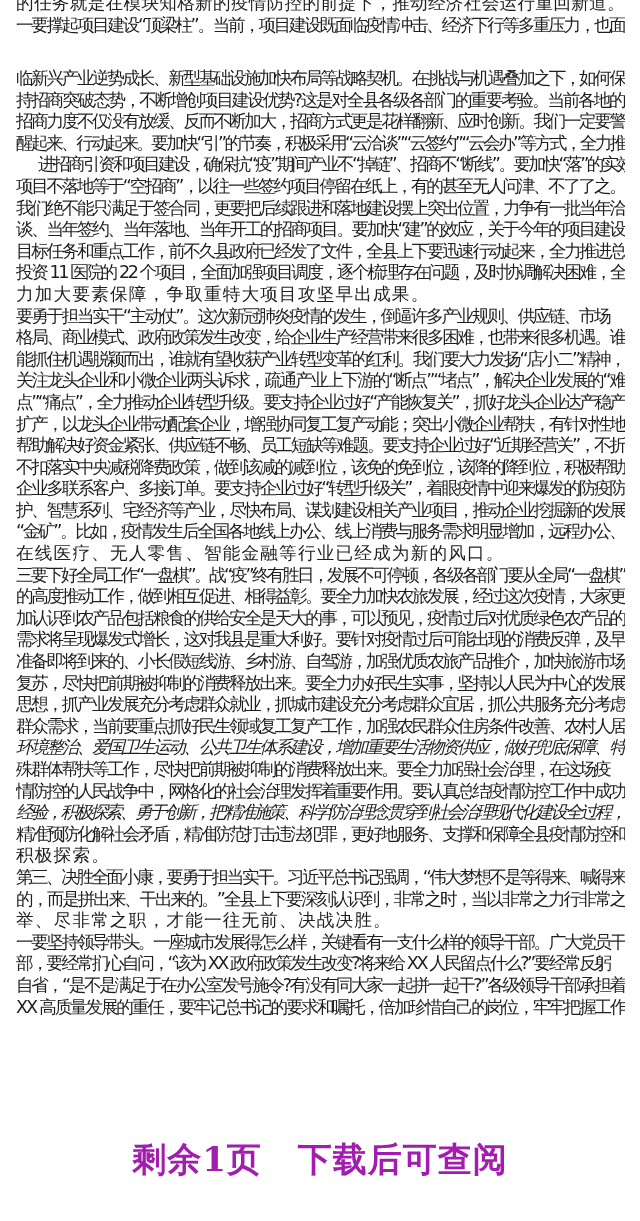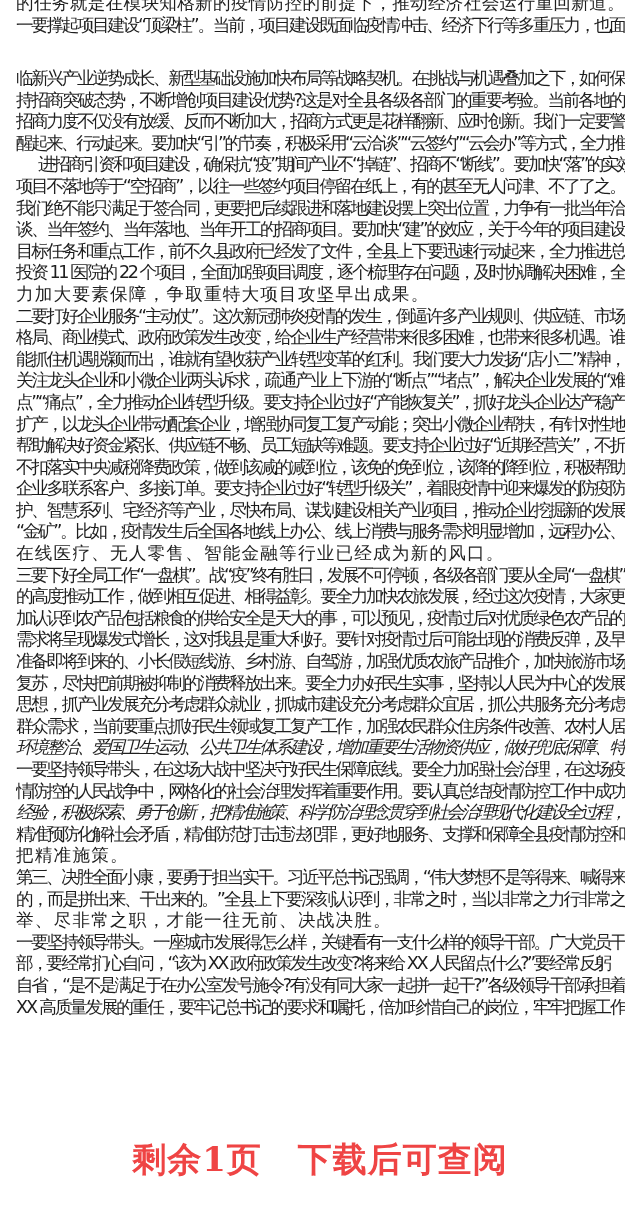--- a/index.html
+++ b/index.html
@@ -17,21 +17,21 @@
     word-break: break-all;
   }
   .line { display: block; white-space: nowrap; overflow: hidden; height: 21.6px; }
   .block-a { top: -7px; }
   .block-b { top: 68px; }
   .more-banner {
     position: absolute; left: 0; width: 640px; top: 1137px;
     text-align: center;
     font-family: "DejaVu Serif", "Liberation Serif", serif;
     font-weight: bold; font-size: 34px; line-height: 44px;
-    color: #ef4444; letter-spacing: 1px;
+    color: #a21caf; letter-spacing: 1px;
   }
   .more-banner .gap { display: inline-block; width: 36px; }
 </style>
 </head>
 <body>
 
 <div class="page">
 
   <div class="block block-a">
     <span class="line" style="letter-spacing: 0.317647px;">的任务就是在模块知格新的疫情防控的前提下，推动经济社会运行重回新道。</span>
@@ -43,46 +43,46 @@
       <span class="line" style="letter-spacing: -2.175px;">持招商突破态势，不断增创项目建设优势?这是对全县各级各部门的重要考验。当前各地的</span>
       <span class="line" style="letter-spacing: -2.375px;">招商力度不仅没有放缓、反而不断加大，招商方式更是花样翻新、应时创新。我们一定要警</span>
       <span class="line" style="letter-spacing: -2.55556px;">醒起来、行动起来。要加快“引”的节奏，积极采用“云洽谈”“云签约”“云会办”等方式，全力推</span>
       <span class="line" style="letter-spacing: -2.55556px; margin-left: 22px;">进招商引资和项目建设，确保抗“疫”期间产业不“掉链”、招商不“断线”。要加快“落”的实效，</span>
       <span class="line" style="letter-spacing: -2.33659px;">项目不落地等于“空招商”，以往一些签约项目停留在纸上，有的甚至无人问津、不了了之。</span>
       <span class="line" style="letter-spacing: -2.375px;">我们绝不能只满足于签合同，更要把后续跟进和落地建设摆上突出位置，力争有一批当年洽</span>
       <span class="line" style="letter-spacing: -2.33659px;">谈、当年签约、当年落地、当年开工的招商项目。要加快“建”的效应，关于今年的项目建设</span>
       <span class="line" style="letter-spacing: -2.375px;">目标任务和重点工作，前不久县政府已经发了文件，全县上下要迅速行动起来，全力推进总</span>
       <span class="line" style="letter-spacing: -2.42222px;">投资 11 医院的 22 个项目，全面加强项目调度，逐个梳理存在问题，及时协调解决困难，全</span>
       <span class="line">力加大要素保障，争取重特大项目攻坚早出成果。</span>
-      <span class="line" style="letter-spacing: -2.33659px;">二要打好企业服务“主动仗”。这次新冠肺炎疫情的发生，倒逼许多产业规则、供应链、市场</span>
+      <span class="line" style="letter-spacing: -2.33659px;">要勇于担当实干“主动仗”。这次新冠肺炎疫情的发生，倒逼许多产业规则、供应链、市场</span>
       <span class="line" style="letter-spacing: -2.375px;">格局、商业模式、政府政策发生改变，给企业生产经营带来很多困难，也带来很多机遇。谁</span>
       <span class="line" style="letter-spacing: -2.33659px;">能抓住机遇脱颖而出，谁就有望收获产业转型变革的红利。我们要大力发扬“店小二”精神，</span>
       <span class="line" style="letter-spacing: -2.08571px;">关注龙头企业和小微企业两头诉求，疏通产业上下游的“断点”“堵点”，解决企业发展的“难</span>
       <span class="line" style="letter-spacing: -2.45116px;">点”“痛点”，全力推动企业转型升级。要支持企业过好“产能恢复关”，抓好龙头企业达产稳产</span>
       <span class="line" style="letter-spacing: -2.375px;">扩产，以龙头企业带动配套企业，增强协同复工复产动能；突出小微企业帮扶，有针对性地</span>
       <span class="line" style="letter-spacing: -2.33659px;">帮助解决好资金紧张、供应链不畅、员工短缺等难题。要支持企业过好“近期经营关”，不折</span>
       <span class="line" style="letter-spacing: -2.375px;">不扣落实中央减税降费政策，做到该减的减到位，该免的免到位，该降的降到位，积极帮助</span>
       <span class="line" style="letter-spacing: -2.33659px;">企业多联系客户、多接订单。要支持企业过好“转型升级关”，着眼疫情中迎来爆发的防疫防</span>
       <span class="line" style="letter-spacing: -2.375px;">护、智慧系列、宅经济等产业，尽快布局、谋划建设相关产业项目，推动企业挖掘新的发展</span>
       <span class="line" style="letter-spacing: -2.33659px;">“金矿”。比如，疫情发生后全国各地线上办公、线上消费与服务需求明显增加，远程办公、</span>
       <span class="line">在线医疗、无人零售、智能金融等行业已经成为新的风口。</span>
       <span class="line" style="letter-spacing: -2.59545px;">三要下好全局工作“一盘棋”。战“疫”终有胜日，发展不可停顿，各级各部门要从全局“一盘棋”</span>
       <span class="line" style="letter-spacing: -2.375px;">的高度推动工作，做到相互促进、相得益彰。要全力加快农旅发展，经过这次疫情，大家更</span>
       <span class="line" style="letter-spacing: -2.375px;">加认识到农产品包括粮食的供给安全是天大的事，可以预见，疫情过后对优质绿色农产品的</span>
       <span class="line" style="letter-spacing: -2.375px;">需求将呈现爆发式增长，这对我县是重大利好。要针对疫情过后可能出现的消费反弹，及早</span>
       <span class="line" style="letter-spacing: -2.375px;">准备即将到来的、小长假短线游、乡村游、自驾游，加强优质农旅产品推介，加快旅游市场</span>
       <span class="line" style="letter-spacing: -2.375px;">复苏，尽快把前期被抑制的消费释放出来。要全力办好民生实事，坚持以人民为中心的发展</span>
       <span class="line" style="letter-spacing: -2.375px;">思想，抓产业发展充分考虑群众就业，抓城市建设充分考虑群众宜居，抓公共服务充分考虑</span>
       <span class="line" style="letter-spacing: -2.375px;">群众需求，当前要重点抓好民生领域复工复产工作，加强农民群众住房条件改善、农村人居</span>
       <span class="line" style="letter-spacing: -2.375px; font-style: italic;">环境整治、爱国卫生运动、公共卫生体系建设，增加重要生活物资供应，做好兜底保障、特</span>
-      <span class="line" style="letter-spacing: -2.375px;">一要坚持领导带头，在这场大战中坚决守好民生保障底线。要全力加强社会治理，在这场疫</span>
+      <span class="line" style="letter-spacing: -2.375px;">殊群体帮扶等工作，尽快把前期被抑制的消费释放出来。要全力加强社会治理，在这场疫</span>
       <span class="line" style="letter-spacing: -2.375px;">情防控的人民战争中，网格化的社会治理发挥着重要作用。要认真总结疫情防控工作中成功</span>
       <span class="line" style="letter-spacing: -2.75122px; font-style: italic;">经验，积极探索、勇于创新，把精准施策、科学防治理念贯穿到社会治理现代化建设全过程，</span>
       <span class="line" style="letter-spacing: -2.375px;">精准预防化解社会矛盾，精准防范打击违法犯罪，更好地服务、支撑和保障全县疫情防控和</span>
-      <span class="line">把精准施策。</span>
+      <span class="line">积极探索。</span>
       <span class="line" style="letter-spacing: -2.53171px;">第三、决胜全面小康，要勇于担当实干。习近平总书记强调，“伟大梦想不是等得来、喊得来</span>
       <span class="line" style="letter-spacing: -2.15px;">的，而是拼出来、干出来的。”全县上下要深刻认识到，非常之时，当以非常之力行非常之</span>
       <span class="line">举、尽非常之职，才能一往无前、决战决胜。</span>
       <span class="line" style="letter-spacing: -2.375px;">一要坚持领导带头。一座城市发展得怎么样，关键看有一支什么样的领导干部。广大党员干</span>
       <span class="line" style="letter-spacing: -2.4383px;">部，要经常扪心自问，“该为 XX 政府政策发生改变?将来给 XX 人民留点什么?”要经常反躬</span>
       <span class="line" style="letter-spacing: -2.3px;">自省，“是不是满足于在办公室发号施令?有没有同大家一起拼一起干?”各级领导干部承担着</span>
       <span class="line" style="letter-spacing: -2.16585px;">XX 高质量发展的重任，要牢记总书记的要求和嘱托，倍加珍惜自己的岗位，牢牢把握工作</span>
     </div>
 
   <div class="more-banner">

